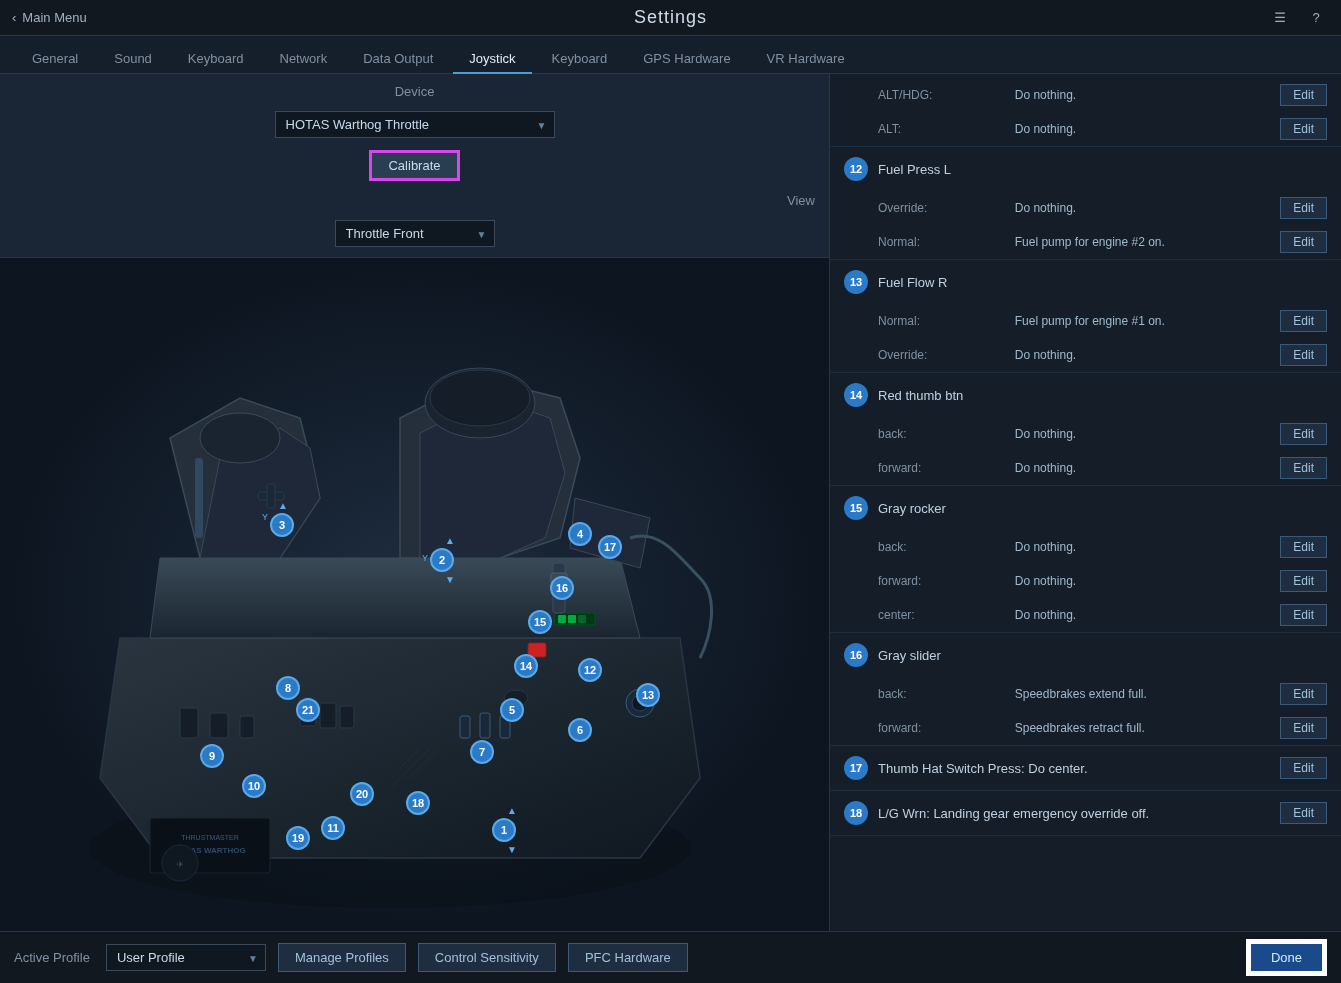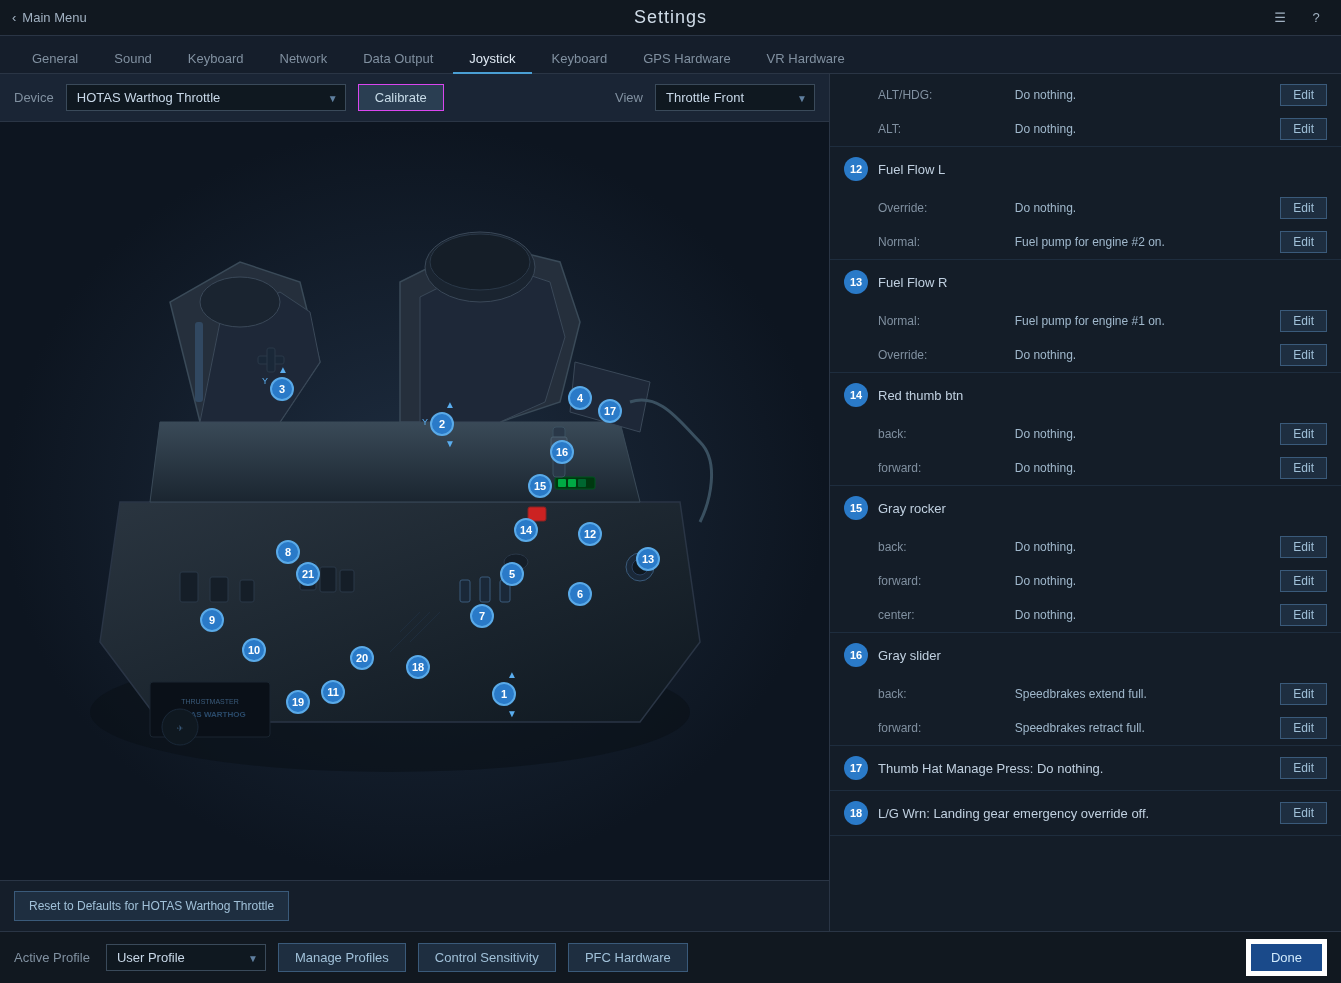--- a/index.html
+++ b/index.html
@@ -93,20 +93,21 @@
       flex-direction: column;
       position: relative;
     }
     .device-bar {
       display: flex;
       align-items: center;
       padding: 10px 14px;
       gap: 12px;
       background: #1a2535;
       border-bottom: 1px solid #2a3545;
+      flex-direction: column;
     }
     .device-label {
       color: #8090a0;
       font-size: 13px;
     }
     .device-select {
       background: #0f1820;
       border: 1px solid #3a4a5a;
       color: #c8d8e8;
       padding: 5px 44px 5px 10px;
@@ -125,21 +126,21 @@
       position: absolute;
       right: 8px;
       top: 50%;
       transform: translateY(-50%);
       color: #6080a0;
       font-size: 10px;
       pointer-events: none;
     }
     .calibrate-btn {
       background: #2a3e52;
-      border: 1px solid #d946ef;
+      border: 3px solid #d946ef;
       color: #c8dce8;
       padding: 5px 16px;
       cursor: pointer;
       font-size: 13px;
     }
     .view-label {
       color: #8090a0;
       font-size: 13px;
       margin-left: auto;
     }
@@ -485,44 +486,41 @@
       <div style="position:absolute;left:438px;top:277px;color:#5aadee;font-size:10px;text-align:center;width:24px;">▲</div>
       <div style="position:absolute;left:438px;top:316px;color:#5aadee;font-size:10px;text-align:center;width:24px;">▼</div>
       <div style="position:absolute;left:422px;top:295px;color:#5aadee;font-size:9px;">Y</div>
 
       <div style="position:absolute;left:278px;top:242px;color:#5aadee;font-size:10px;">▲</div>
       <div style="position:absolute;left:278px;top:270px;color:#5aadee;font-size:10px;">▼</div>
       <div style="position:absolute;left:262px;top:254px;color:#5aadee;font-size:9px;">Y</div>
 
     </div>
 
-    <div class="left-bottom">
-      <button class="reset-btn">Reset to Defaults for HOTAS Warthog Throttle</button>
-    </div>
   </div>
 
   <div class="right-panel">
 
     <div class="mapping-group" style="padding-top:4px;">
       <div class="mapping-row">
         <span class="mapping-label">ALT/HDG:</span>
         <span class="mapping-value">Do nothing.</span>
         <button class="edit-btn">Edit</button>
       </div>
       <div class="mapping-row">
         <span class="mapping-label">ALT:</span>
         <span class="mapping-value">Do nothing.</span>
         <button class="edit-btn">Edit</button>
       </div>
     </div>
 
     <div class="mapping-group">
       <div class="group-header">
         <div class="group-num">12</div>
-        <span class="group-name">Fuel Flow L</span>
+        <span class="group-name">Fuel Press L</span>
       </div>
       <div class="mapping-row">
         <span class="mapping-label">Override:</span>
         <span class="mapping-value">Do nothing.</span>
         <button class="edit-btn">Edit</button>
       </div>
       <div class="mapping-row">
         <span class="mapping-label">Normal:</span>
         <span class="mapping-value">Fuel pump for engine #2 on.</span>
         <button class="edit-btn">Edit</button>
@@ -599,21 +597,21 @@
         <span class="mapping-label">forward:</span>
         <span class="mapping-value">Speedbrakes retract full.</span>
         <button class="edit-btn">Edit</button>
       </div>
     </div>
 
     <div class="mapping-group">
       <div class="group-header" style="justify-content:space-between;padding-right:14px;">
         <div style="display:flex;align-items:center;gap:10px;">
           <div class="group-num">17</div>
-          <span class="group-name">Thumb Hat Manage Press: Do nothing.</span>
+          <span class="group-name">Thumb Hat Switch Press: Do center.</span>
         </div>
         <button class="edit-btn">Edit</button>
       </div>
     </div>
 
     <div class="mapping-group">
       <div class="group-header" style="justify-content:space-between;padding-right:14px;">
         <div style="display:flex;align-items:center;gap:10px;">
           <div class="group-num">18</div>
           <span class="group-name">L/G Wrn: Landing gear emergency override off.</span>

